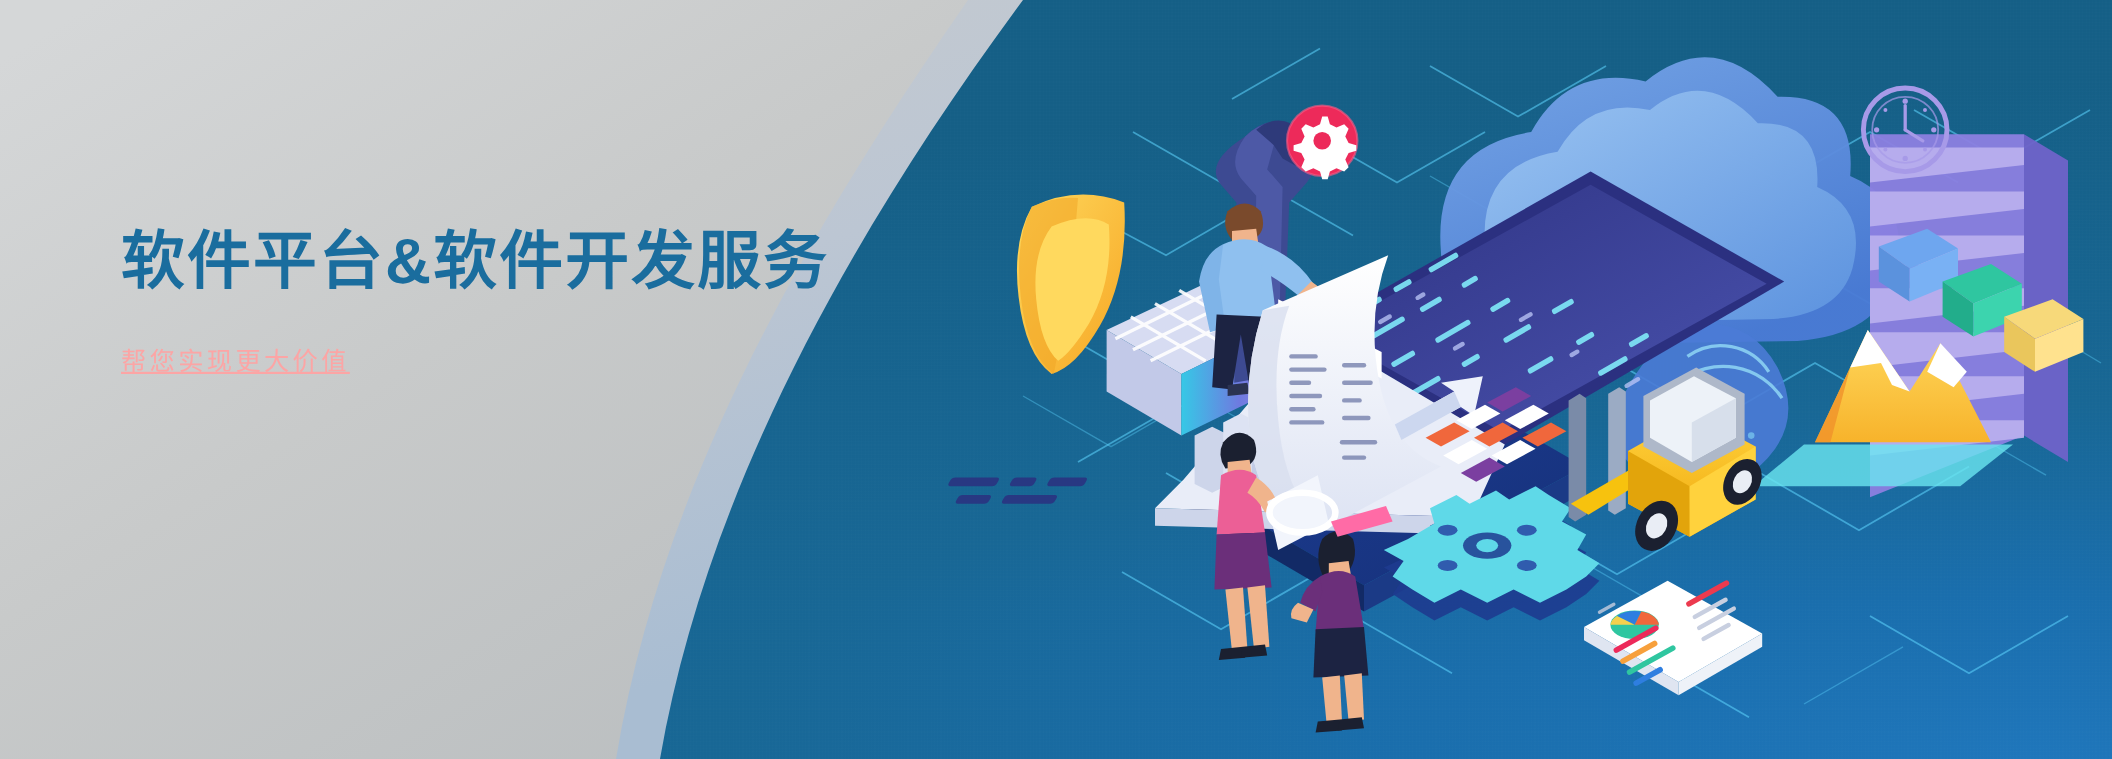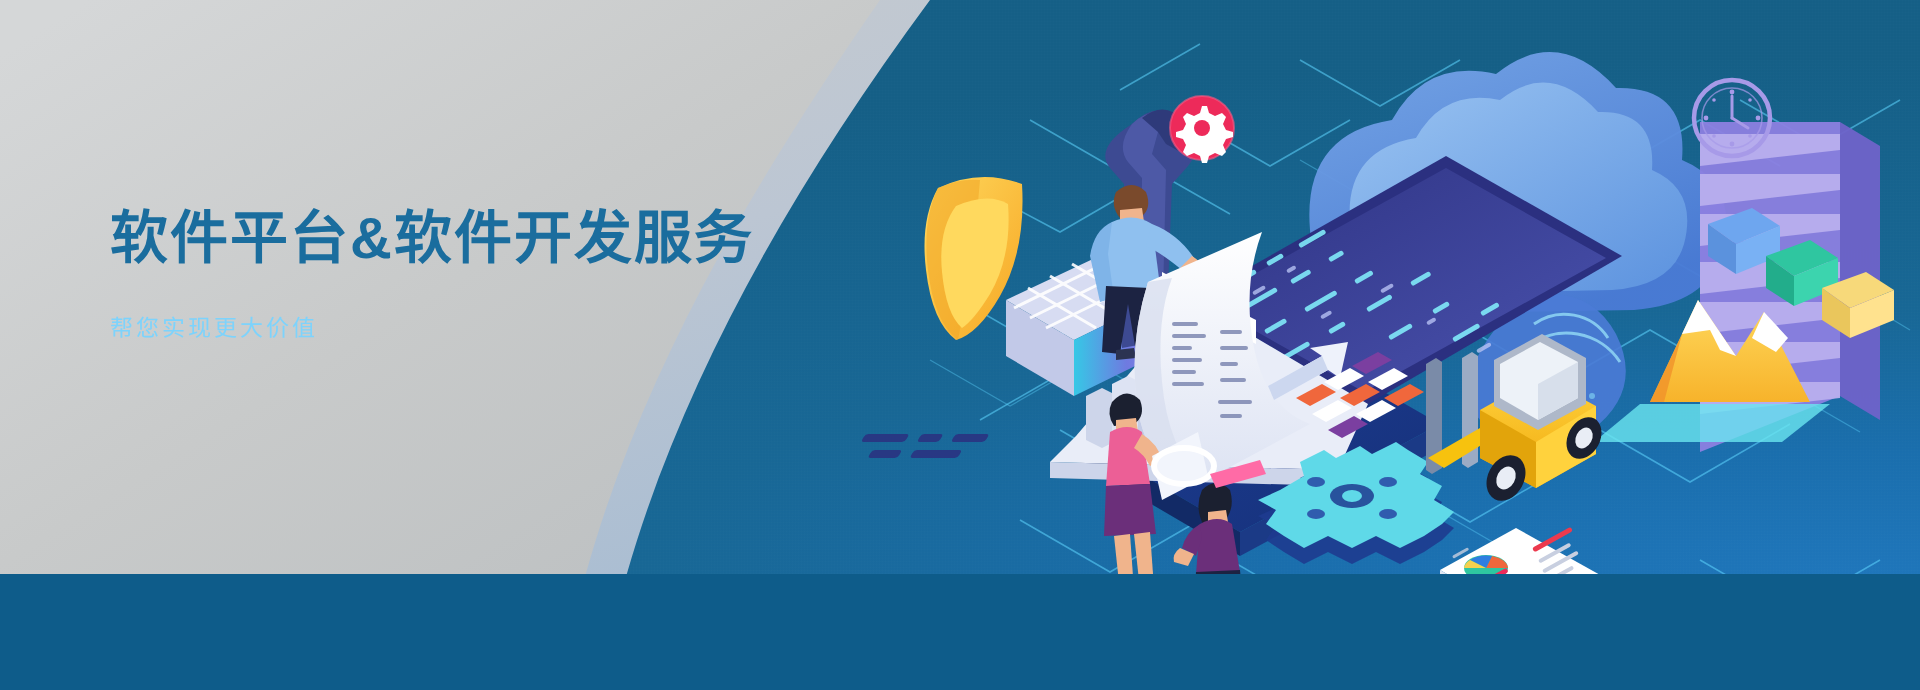--- a/index.html
+++ b/index.html
@@ -1,19 +1,19 @@
 <!DOCTYPE html>
 <html lang="zh-CN"><head>
 <meta charset="utf-8">
 <title>Banner</title>
 <style>
   html,body{margin:0;padding:0;background:#0e5c8a;}
   *{box-sizing:border-box;}
   .stage{
-    position:relative;width:1920px;height:574px;overflow:hidden;
+    position:relative;width:1920px;height:690px;overflow:hidden;
     font-family:"Liberation Sans","DejaVu Sans",sans-serif;
     background:#14618f;
   }
 
   
   .bg-blue{
     position:absolute;inset:0;
     background:
       radial-gradient(120% 90% at 96% 100%, #1f76bb 0%, #1a6ead 24%, #186795 52%, #155f86 100%),
       linear-gradient(180deg,#15608c 0%,#176692 40%,#1a6ea6 100%);
@@ -32,21 +32,21 @@
   
   .curve-mid, .curve-grey{position:absolute;top:0;left:0;width:1920px;height:690px;}
 
   
   .copy{position:absolute;left:110px;top:206px;width:700px;z-index:40;}
   .title{
     font-size:58px;font-weight:700;letter-spacing:2px;line-height:1.12;
     color:#1a6d9e;margin:0 0 38px 0;white-space:nowrap;
   }
   .subtitle{
-    font-size:23px;font-weight:400;letter-spacing:3px;color:#7dd3fc;margin:0;
+    font-size:23px;font-weight:400;letter-spacing:3px;color:#fca5a5;margin:0;text-decoration:underline;
   }
 
   
   .illus{position:absolute;left:880px;top:0;width:1040px;height:690px;z-index:30;}
   .illus svg{position:absolute;top:0;left:0;overflow:visible;}
 </style>
 </head>
 <body>
 
 <div class="stage">

